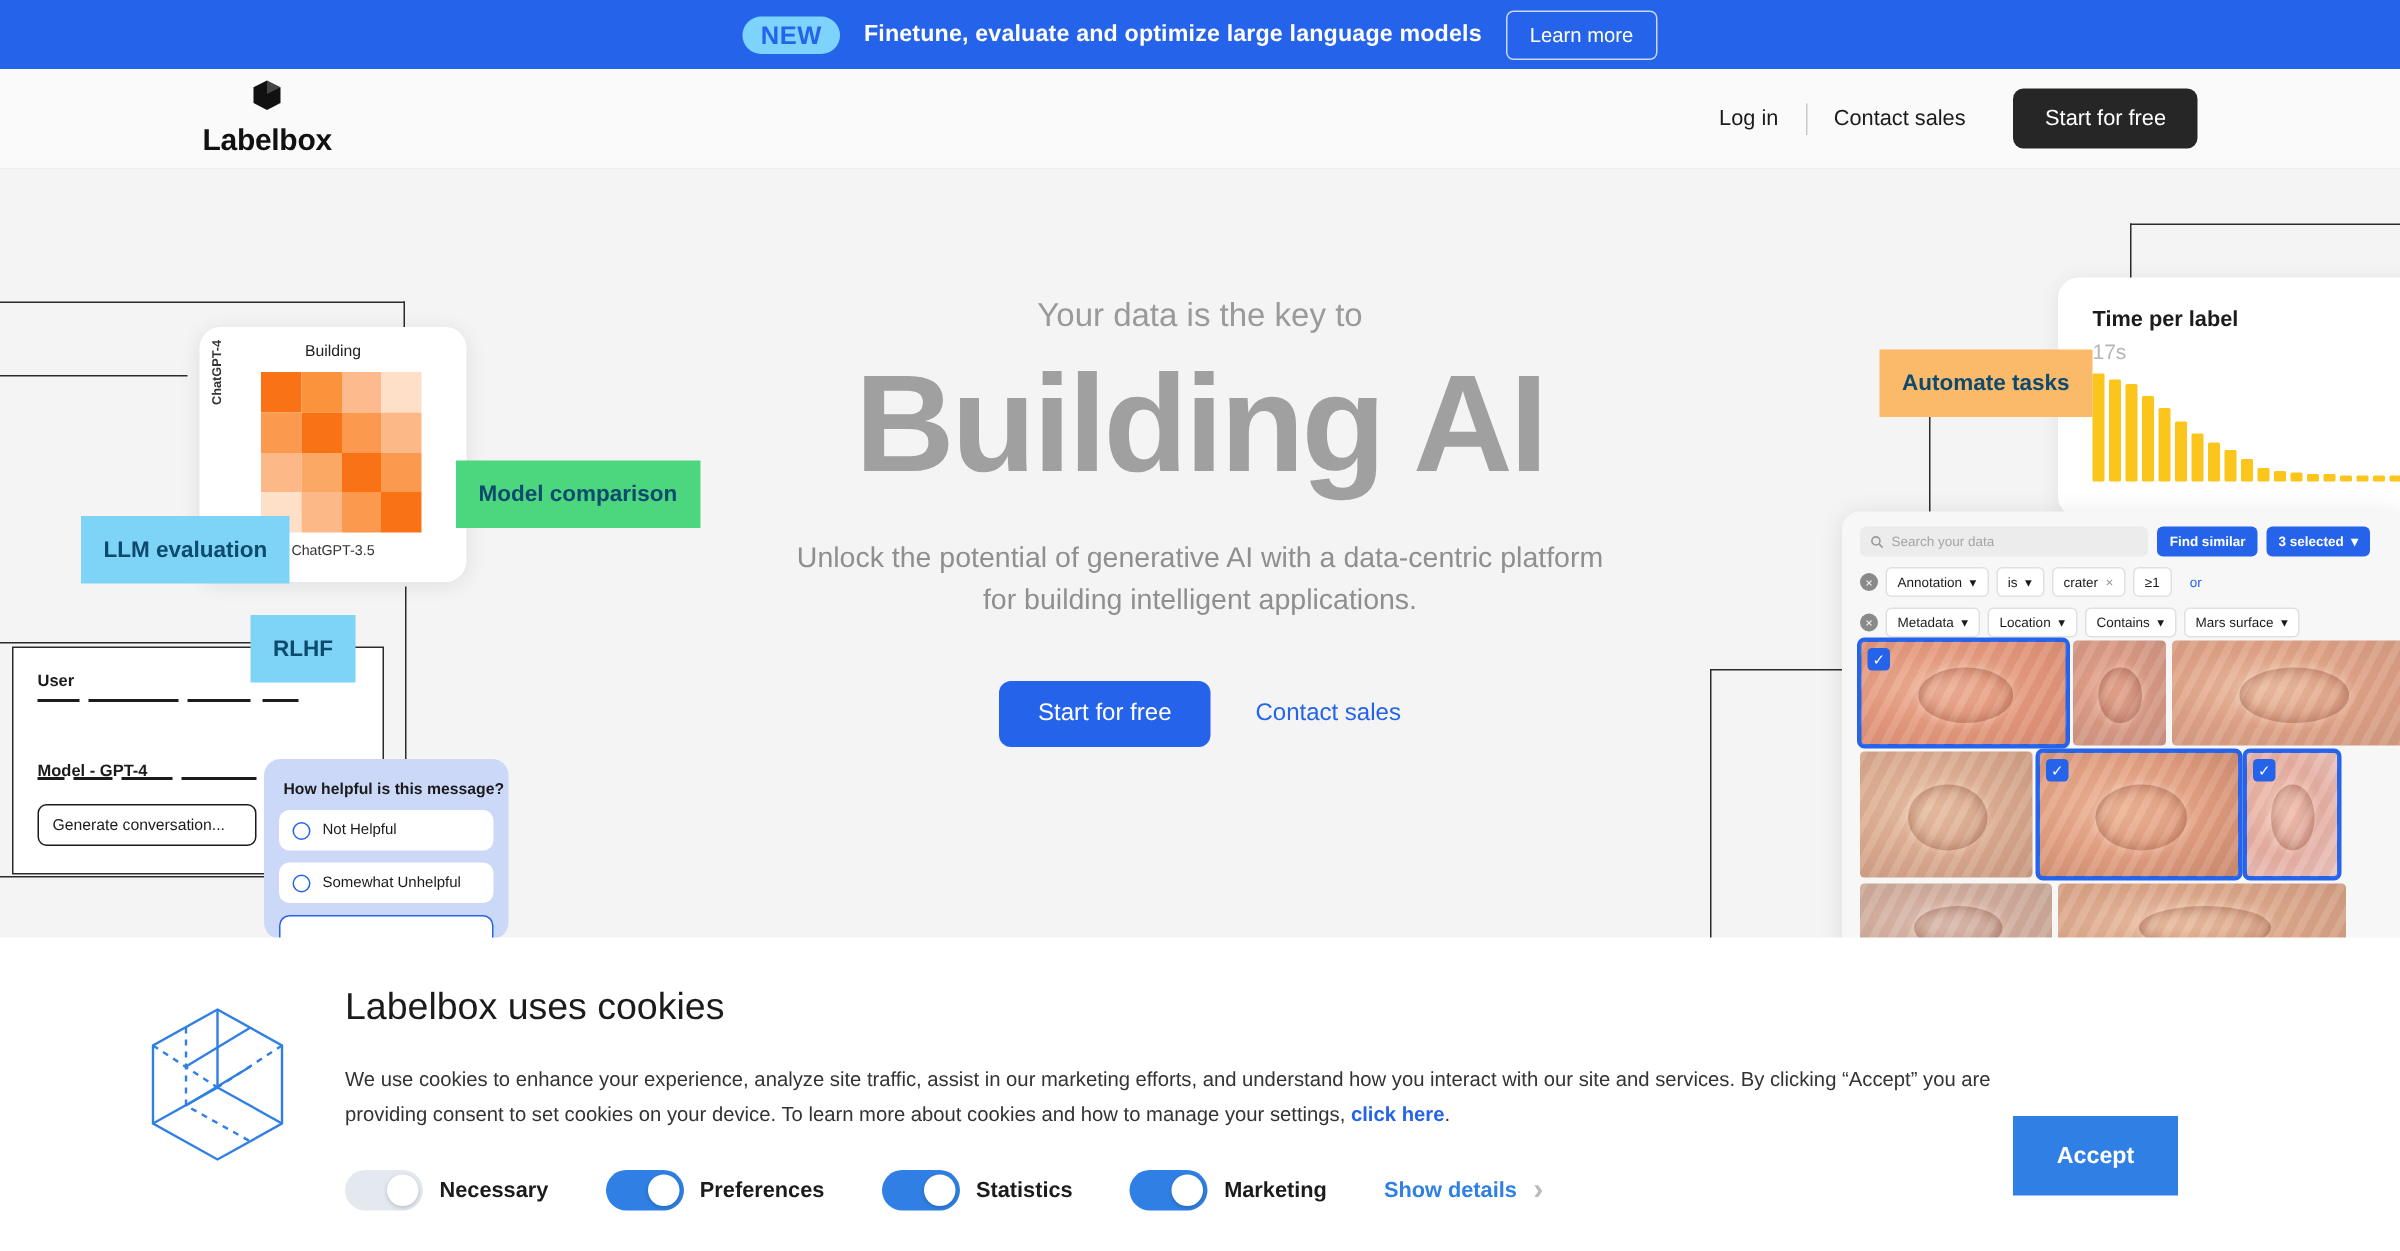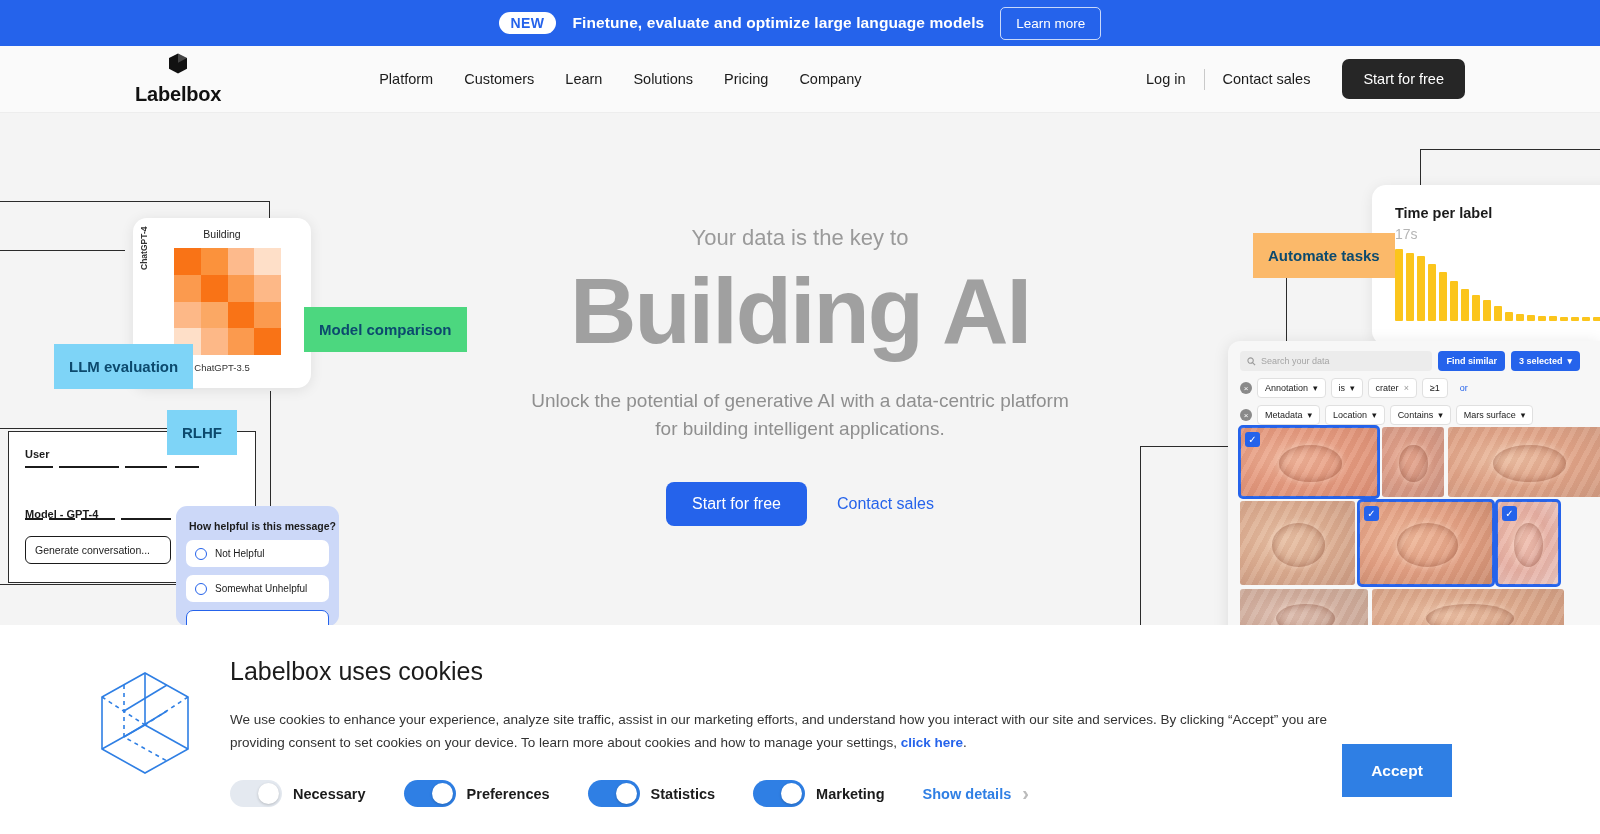--- a/index.html
+++ b/index.html
@@ -1,21 +1,21 @@
 <!DOCTYPE html>
 <html><head>
 <meta charset="utf-8">
 <style>
   *{box-sizing:border-box;margin:0;padding:0;}
   html,body{width:1600px;height:834px;overflow:hidden;}
   body{font-family:"Liberation Sans",sans-serif;background:#f4f4f4;position:relative;}
 
   
   #announce{height:46px;background:#2563eb;display:flex;align-items:center;justify-content:center;gap:16px;position:relative;z-index:6;}
-  #announce .newpill{background:#ffffff;color:#2563eb;font-size:14px;font-weight:700;letter-spacing:.4px;border-radius:999px;padding:4px 12px;line-height:1;}
+  #announce .newpill{background:#7dd3fc;color:#2563eb;font-size:17px;font-weight:700;letter-spacing:.4px;border-radius:999px;padding:4px 12px;line-height:1;}
   #announce .msg{color:#fff;font-size:15.5px;font-weight:600;letter-spacing:.1px;}
   #announce .learn{border:1px solid rgba(255,255,255,.75);color:#fff;font-size:13.5px;border-radius:5px;padding:8px 15px;background:transparent;cursor:pointer;font-family:inherit;}
 
   
   #nav{height:67px;background:#fafafa;display:flex;align-items:center;padding:0 135px 0 135px;position:relative;z-index:6;border-bottom:1px solid #ededed;}
   #logo{display:flex;align-items:center;gap:9px;flex-direction:column;}
   #logo .cube{width:20px;height:21px;}
   #logo .name{font-size:20px;font-weight:600;color:#111;letter-spacing:-.2px;}
   #navlinks{display:flex;gap:31px;margin-left:158px;}
   #navlinks a{font-size:14.5px;color:#1b1b1b;text-decoration:none;cursor:pointer;white-space:nowrap;}
@@ -24,21 +24,21 @@
   #navright .sep{width:1px;height:21px;background:#c9c9c9;}
   #navright .cta{background:#262626;color:#fff;font-size:14.5px;border-radius:7px;padding:12px 21px;margin-left:14px;cursor:pointer;white-space:nowrap;}
 
   
   #stage{position:absolute;left:0;top:113px;width:1600px;height:721px;background:#f4f4f4;overflow:hidden;}
 
   .conn{position:absolute;border-color:#2b2b2b;border-style:solid;border-width:0;}
 
   
   #hero{position:absolute;left:0;right:0;top:0;text-align:center;z-index:3;pointer-events:none;}
-  #hero .eyebrow{margin-top:112px;font-size:22px;color:#9a9a9a;font-weight:400;}
+  #hero .eyebrow{margin-top:84px;font-size:22px;color:#9a9a9a;font-weight:400;}
   #hero h1{font-size:92px;line-height:1.02;font-weight:700;color:#a0a0a0;letter-spacing:-2px;margin-top:14px;}
   #hero .sub{margin:28px auto 0;max-width:540px;font-size:19px;line-height:1.5;color:#8f8f8f;}
   #hero .btns{margin-top:38px;display:flex;justify-content:center;align-items:center;gap:30px;pointer-events:auto;}
   #hero .primary{background:#2563eb;color:#fff;font-size:16px;border-radius:8px;padding:13px 26px;cursor:pointer;}
   #hero .secondary{color:#2563eb;font-size:16px;cursor:pointer;text-decoration:none;}
 
   
   .tag{position:absolute;font-size:15px;font-weight:600;color:#0c4a6e;padding:14px 15px;white-space:nowrap;z-index:4;}
 
   
@@ -115,28 +115,20 @@
 
 <div id="nav">
   <div id="logo">
     <span class="cube">
       <svg viewBox="0 0 20 21" width="20" height="21">
           <path d="M10 0.6 19 5.1v10.6L10 20.4 1 15.7V5.1z" fill="#111"></path>
           <path d="M10 0.6 19 5.1l-9 4.6z" fill="#fff" opacity=".22"></path>
         </svg>
     </span>
     <span class="name">Labelbox</span>
-  </div>
-  <div id="navlinks">
-    <a>Platform</a>
-    <a>Customers</a>
-    <a>Learn</a>
-    <a>Solutions</a>
-    <a>Pricing</a>
-    <a>Company</a>
   </div>
   <div id="navright">
     <a class="lnk">Log in</a>
     <div class="sep"></div>
     <a class="lnk">Contact sales</a>
     <div class="cta">Start for free</div>
   </div>
 </div>
 
 <div id="stage">

